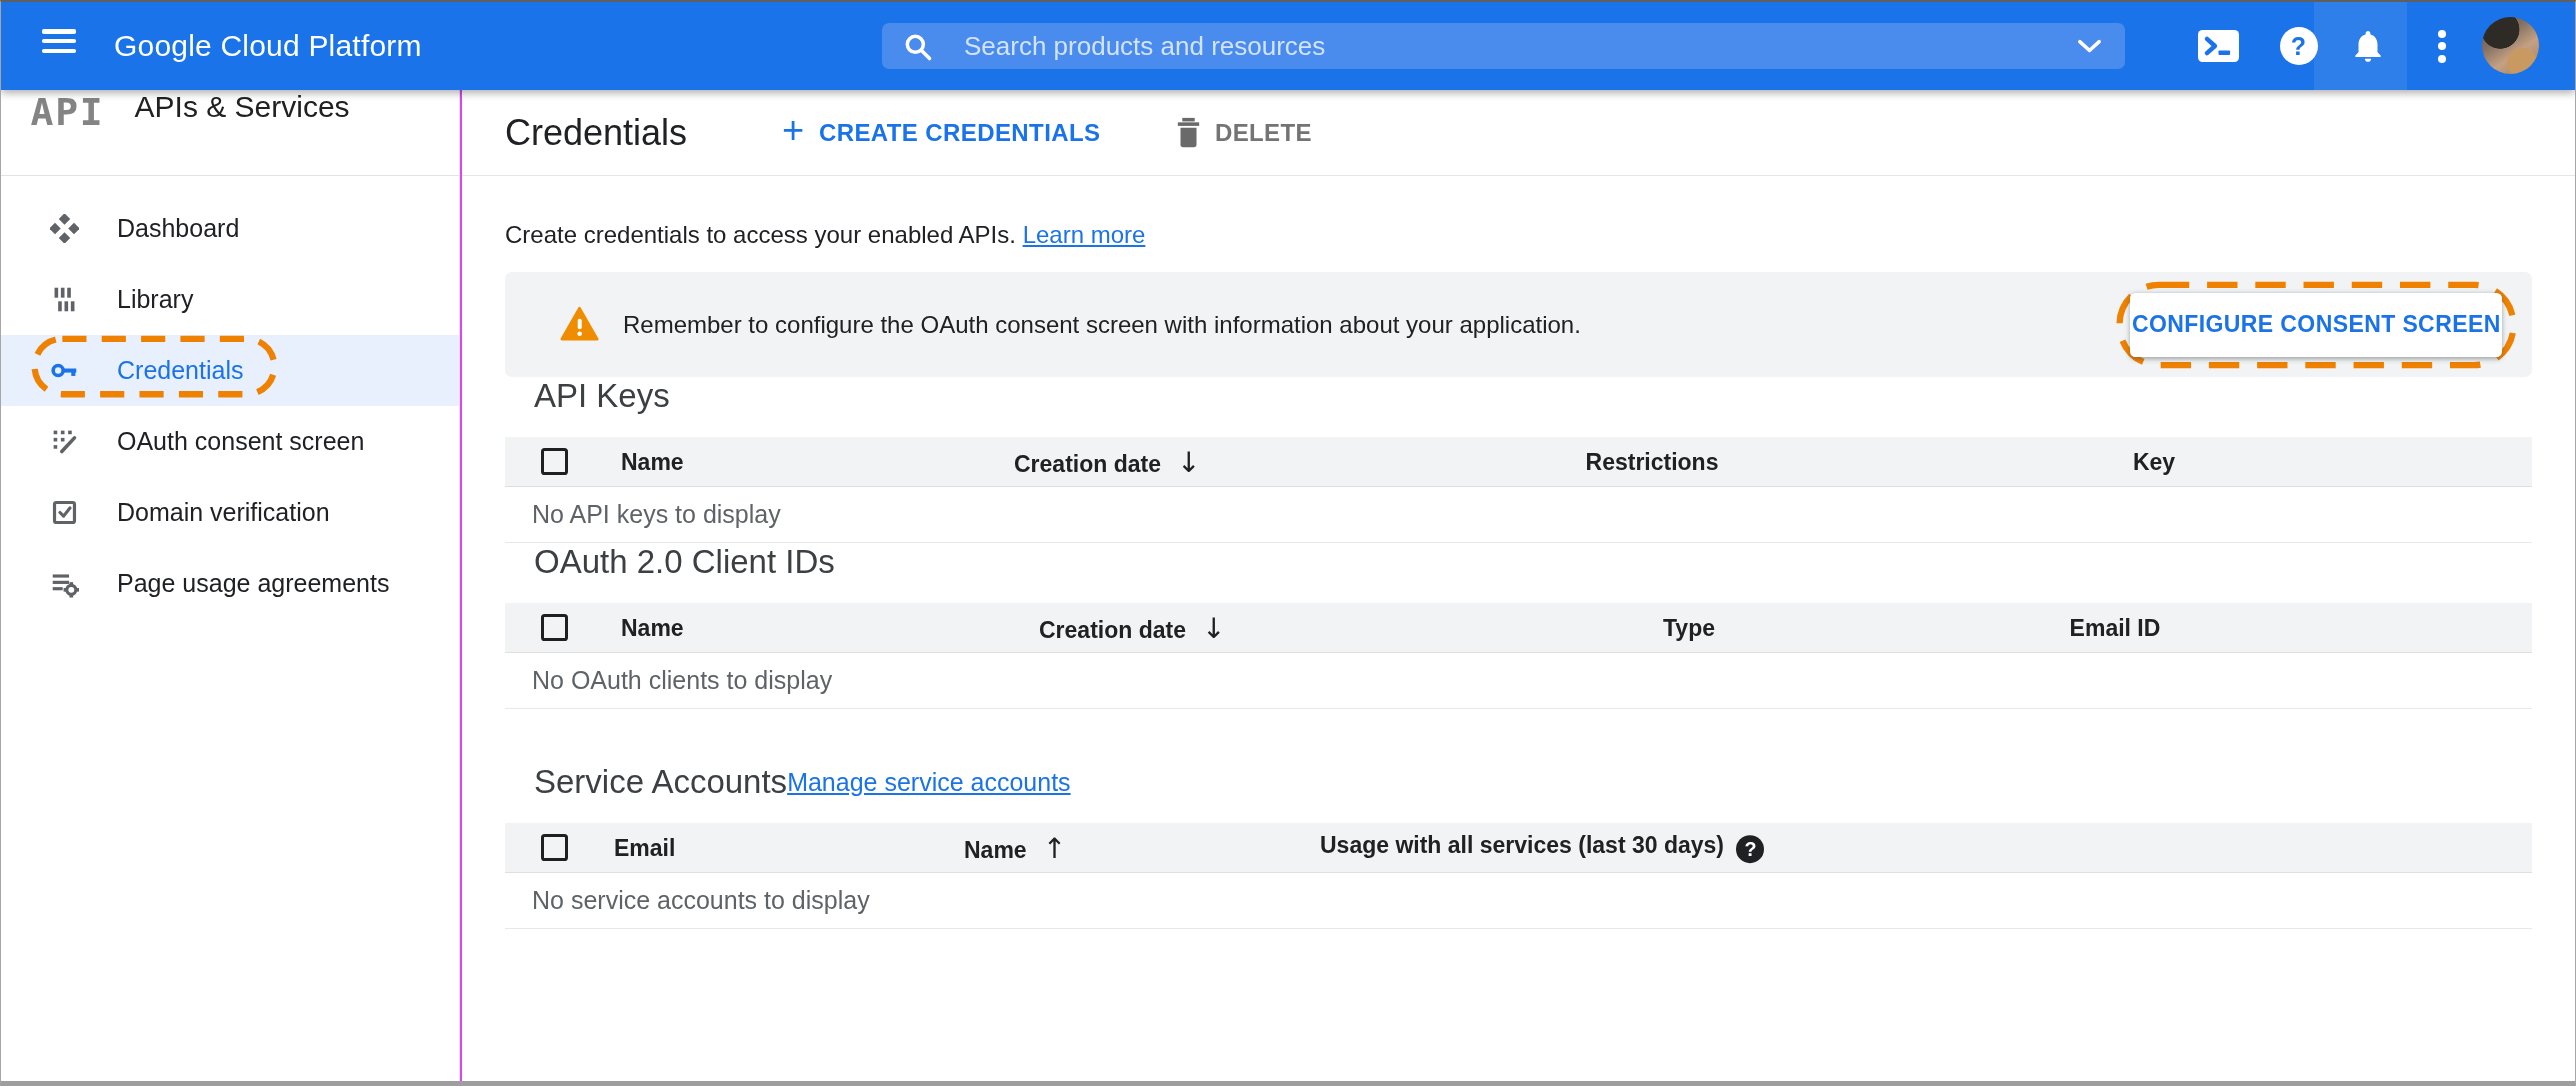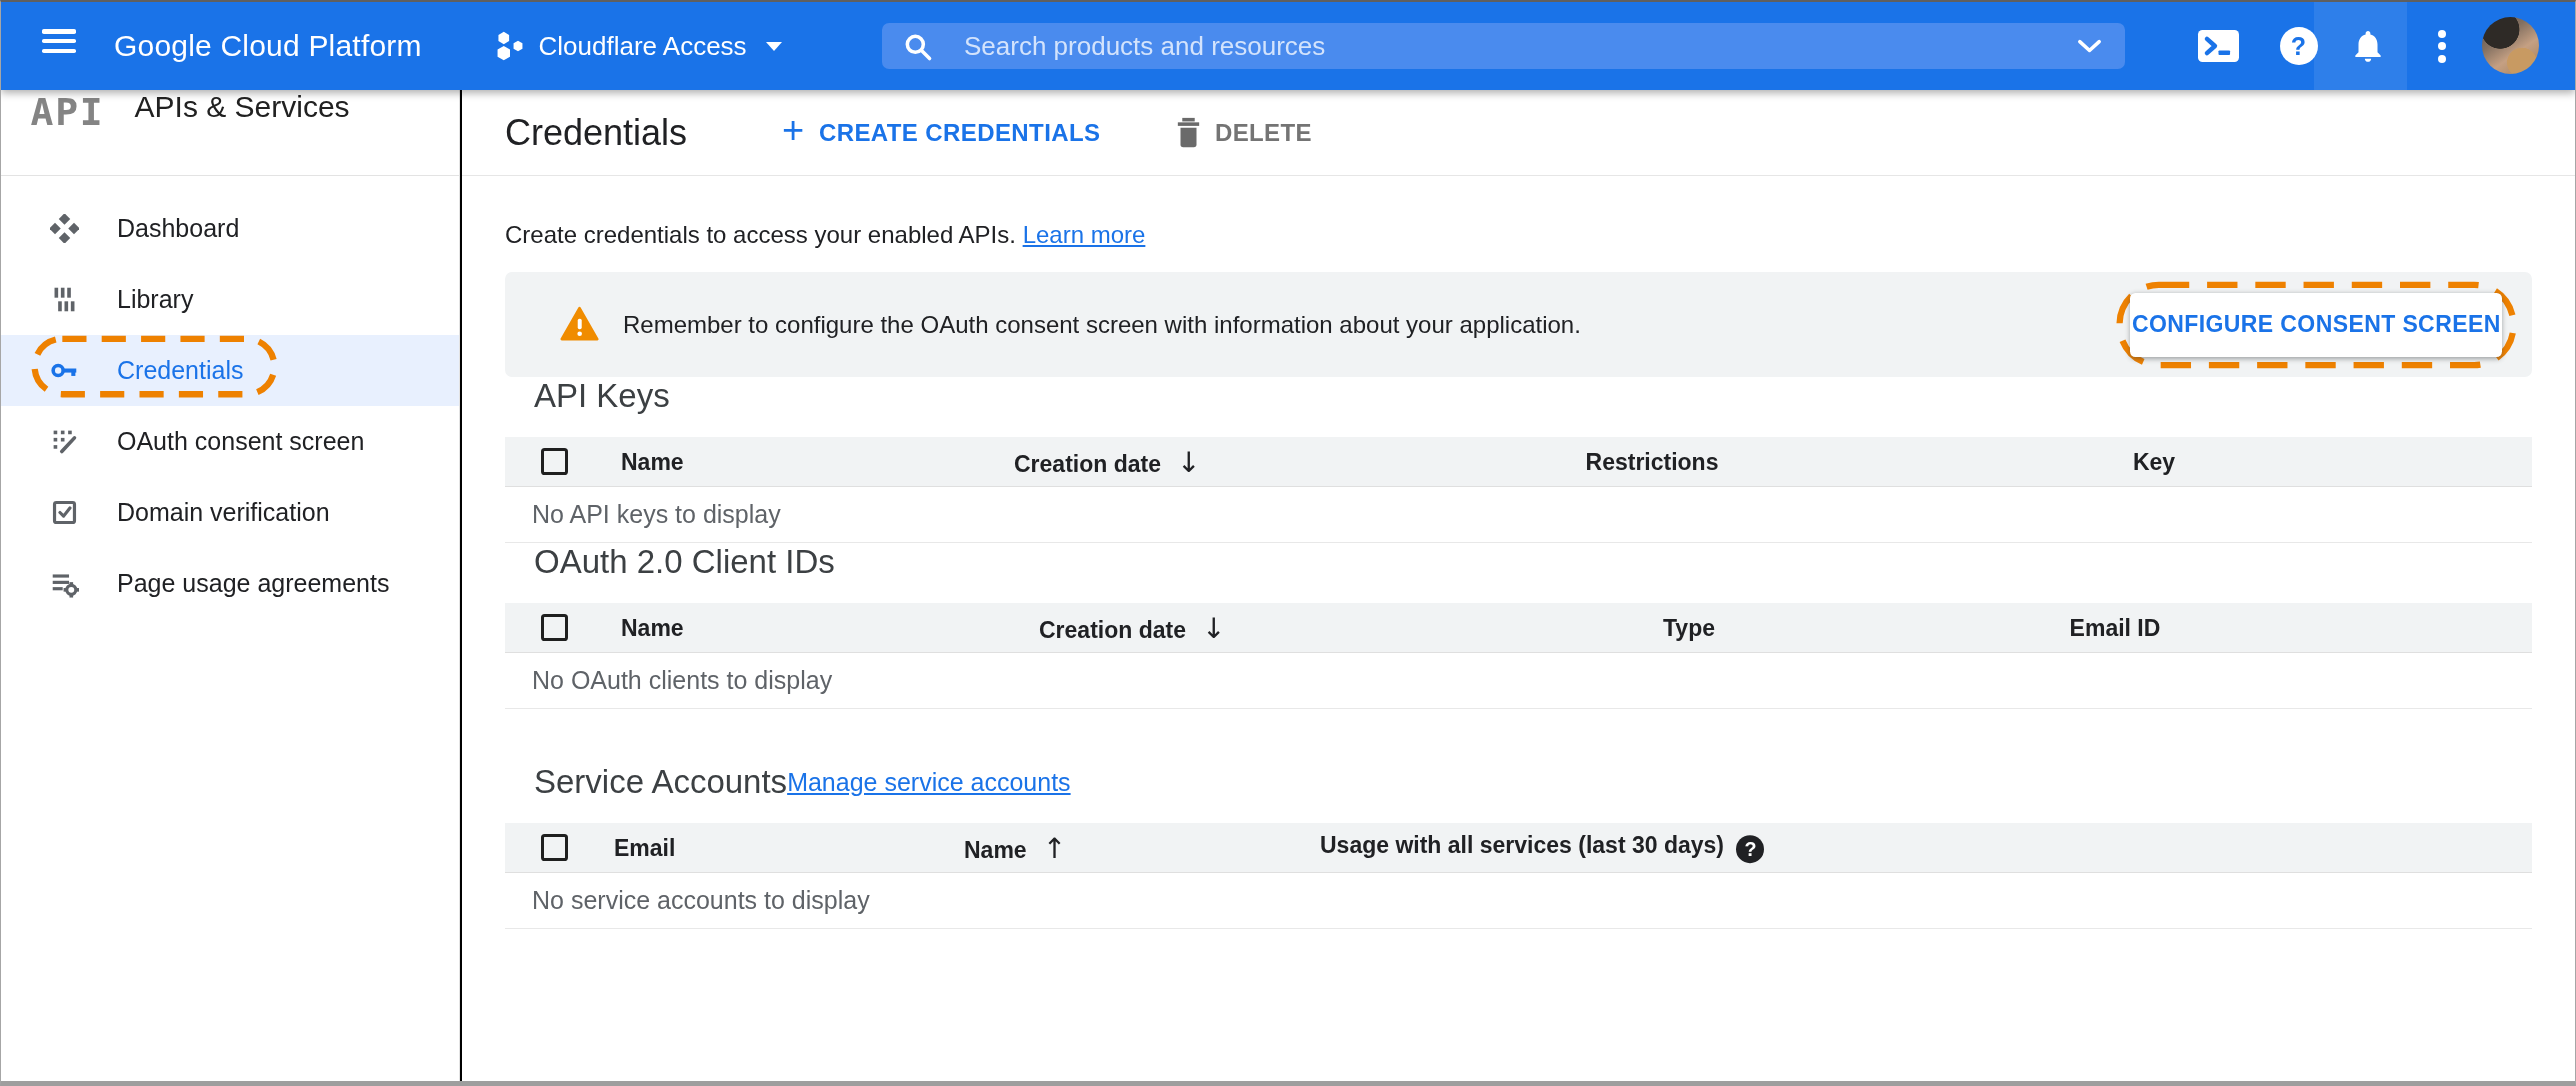--- a/index.html
+++ b/index.html
@@ -1,18 +1,18 @@
 <!DOCTYPE html>
 <html style="font-size:14.3px"><head>
 <meta charset="utf-8">
 <style>
   html,body{margin:0;padding:0;background:#ffffff;font-family:"Liberation Sans",sans-serif;}
   .frame{position:relative;width:2576px;height:1086px;box-sizing:border-box;
          border:1.8px solid #a6a6a6;border-top:2.7px solid #5f5f5f;border-bottom:5.4px solid #9e9e9e;
-         overflow:hidden;background:#000000;}
+         overflow:hidden;background:#d946ef;}
 
   
   .topbar{position:absolute;left:0;top:0;right:0;height:88px;background:#1a73e8;z-index:10;
           box-shadow:0 2.7px 8px rgba(0,0,0,0.32);}
   .hamburger{position:absolute;left:41px;top:27px;width:36px;height:34px;cursor:pointer;}
   .hamburger i{display:block;width:34px;height:4.5px;background:#fff;border-radius:1.8px;margin:0 0 5.4px 0;}
   .gcp-logo{position:absolute;left:113px;top:0;height:88px;line-height:88px;color:#fff;font-size:30px;letter-spacing:0.2px;}
   .project-sel{position:absolute;left:493px;top:0;height:88px;display:flex;align-items:center;cursor:pointer;}
   .project-name{color:#fff;font-size:26px;margin-left:12.5px;}
   .proj-arrow{width:0;height:0;border-left:8px solid transparent;border-right:8px solid transparent;
@@ -101,29 +101,20 @@
 <div class="frame">
 
   <div class="topbar">
     <div class="hamburger">
         <i></i>
         <i></i>
         <i></i>
       </div>
     <div class="gcp-logo">Google Cloud Platform</div>
 
-    <div class="project-sel">
-      <svg width="32" height="32" viewBox="0 0 36 36">
-        <polygon points="11,2 17,5.5 17,12.5 11,16 5,12.5 5,5.5" fill="#fff"></polygon>
-        <polygon points="11,18 18,22 18,30 11,34 4,30 4,22" fill="#fff"></polygon>
-        <polygon points="27,12 32,15 32,21 27,24 22,21 22,15" fill="#fff"></polygon>
-      </svg>
-      <span class="project-name">Cloudflare Access</span>
-      <span class="proj-arrow"></span>
-    </div>
 
     <div class="search">
       <svg class="mag" width="32" height="32" viewBox="0 0 36 36">
         <circle cx="15" cy="15" r="9" fill="none" stroke="#fff" stroke-width="4"></circle>
         <line x1="22" y1="22" x2="31" y2="31" stroke="#fff" stroke-width="4" stroke-linecap="round"></line>
       </svg>
       <span class="ph">Search products and resources</span>
       <svg class="chev" width="25" height="15" viewBox="0 0 28 17">
         <polyline points="3,3 14,13 25,3" fill="none" stroke="#fff" stroke-width="4" stroke-linecap="round" stroke-linejoin="round"></polyline>
       </svg>

